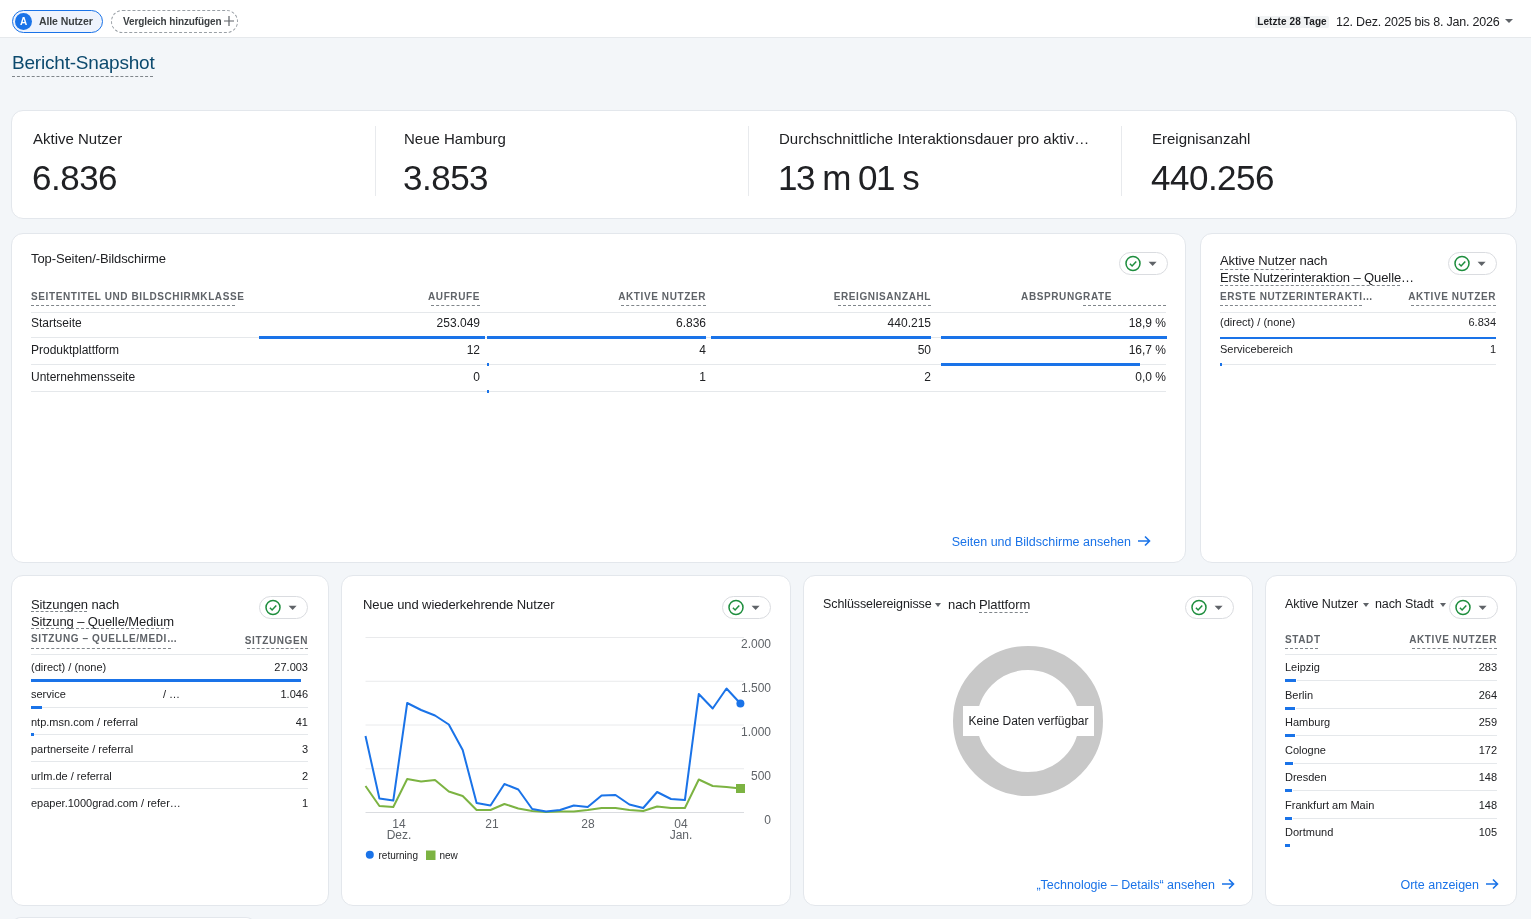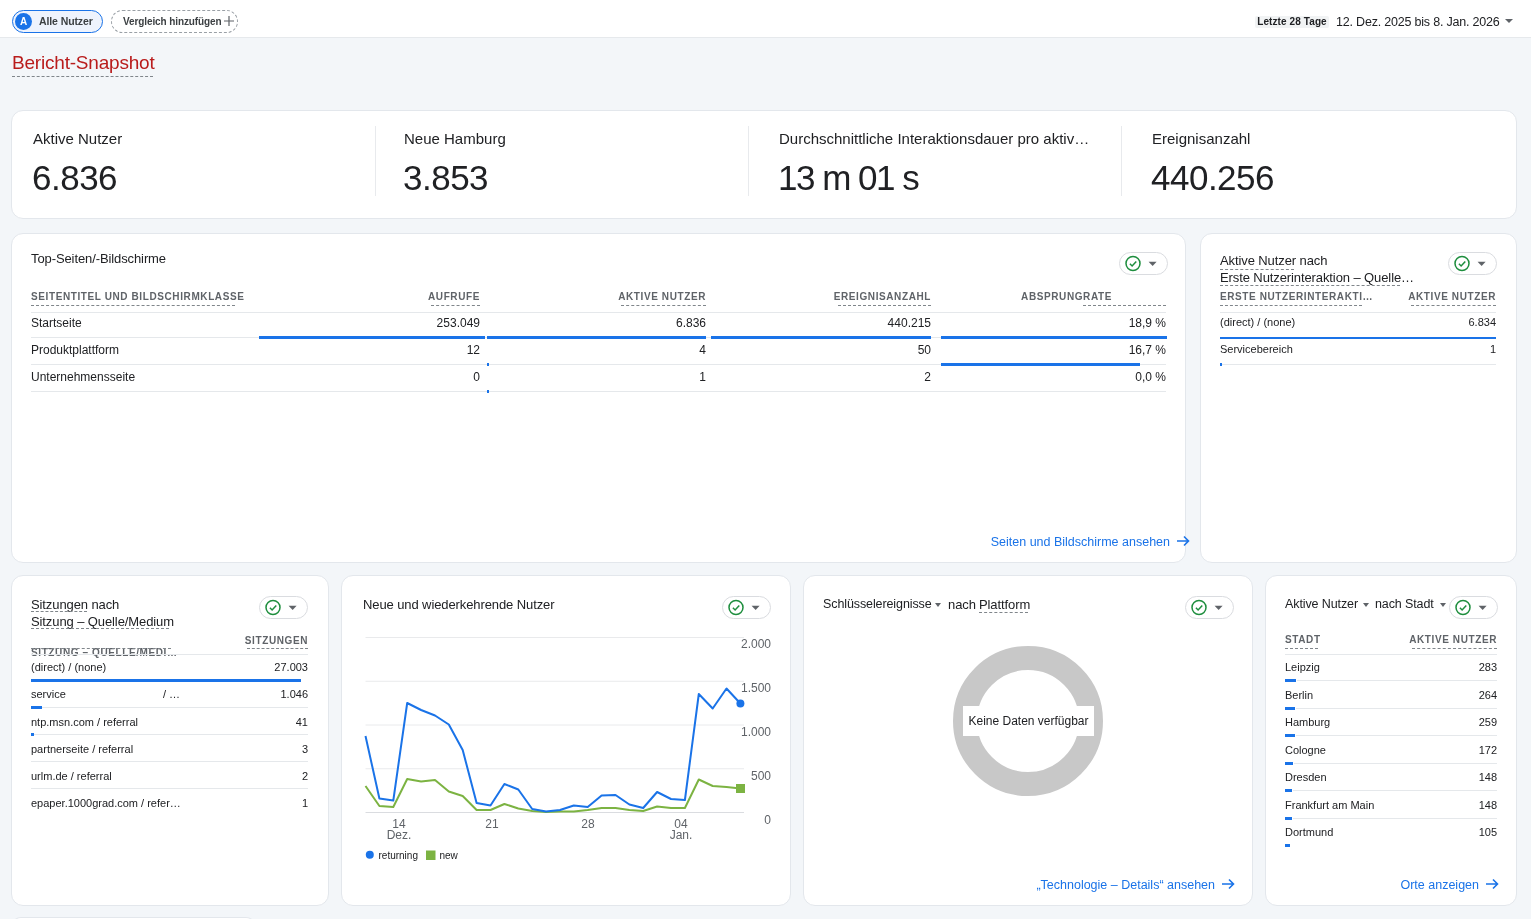--- a/index.html
+++ b/index.html
@@ -29,21 +29,21 @@
 <div class="a" style="left:111px;top:10px;width:127px;height:23px;border:1px dashed #9aa0a6;border-radius:12px"></div>
 <div class="a" style="left:123px;top:10px;height:23px;line-height:23px;font-size:10px;color:#3c4043;font-weight:700;letter-spacing:-.1px">Vergleich hinzufügen</div>
 <svg class="a" style="left:223px;top:15px" width="12" height="12" viewBox="0 0 12 12">
     <path d="M6 1v10M1 6h10" stroke="#5f6368" stroke-width="1.2"></path>
   </svg>
 
 <div class="a" style="left:1255px;top:16px;width:74px;height:12px;background:#f1f3f4;border-radius:2px;font-size:10px;font-weight:700;color:#202124;text-align:center;line-height:12px;letter-spacing:.1px">Letzte 28 Tage</div>
 <div class="a" style="left:1336px;top:15px;font-size:12.5px;color:#202124;letter-spacing:-.2px">12. Dez. 2025 bis 8. Jan. 2026</div>
 <div class="a caret" style="left:1505px;top:19px"></div>
 
-<div class="a" style="left:12px;top:52px;font-size:19px;color:#b91c1c;letter-spacing:-.2px">Bericht-Snapshot</div>
+<div class="a" style="left:12px;top:52px;font-size:19px;color:#0c4a6e;letter-spacing:-.2px">Bericht-Snapshot</div>
 <div class="dash" style="left:12px;top:76px;width:141px;border-top-width:1.5px"></div>
 
 <div class="card" style="left:11px;top:110px;width:1506px;height:109px"></div>
 <div class="a" style="left:375px;top:126px;width:1px;height:70px;background:#e8eaed"></div>
 <div class="a" style="left:748px;top:126px;width:1px;height:70px;background:#e8eaed"></div>
 <div class="a" style="left:1121px;top:126px;width:1px;height:70px;background:#e8eaed"></div>
 <div class="a" style="left:33px;top:130px;font-size:15px;color:#202124">Aktive Nutzer</div>
 <div class="a" style="left:404px;top:130px;font-size:15px;color:#202124">Neue Hamburg</div>
 <div class="a" style="left:779px;top:130px;font-size:15px;color:#202124">Durchschnittliche Interaktionsdauer pro aktiv…</div>
 <div class="a" style="left:1152px;top:130px;font-size:15px;color:#202124">Ereignisanzahl</div>
@@ -93,21 +93,21 @@
 <div class="sep" style="left:31px;top:364px;width:1135px"></div>
 <div class="bar" style="left:487px;top:363px;width:2px"></div>
 <div class="bar" style="left:941px;top:363px;width:199px"></div>
 <div class="a r" style="left:31px;top:370px">Unternehmensseite</div>
 <div class="a r num" style="left:380px;top:370px;width:100px">0</div>
 <div class="a r num" style="left:606px;top:370px;width:100px">1</div>
 <div class="a r num" style="left:831px;top:370px;width:100px">2</div>
 <div class="a r num" style="left:1066px;top:370px;width:100px">0,0&nbsp;%</div>
 <div class="sep" style="left:31px;top:391px;width:1135px"></div>
 <div class="bar" style="left:487px;top:390px;width:2px"></div>
-<div class="a link" style="right:341px;top:535px">Seiten und Bildschirme ansehen<svg width="14" height="12" viewBox="0 0 14 12" style="vertical-align:-1px;margin-left:6px">
+<div class="a link" style="right:380px;top:535px">Seiten und Bildschirme ansehen<svg width="14" height="12" viewBox="0 0 14 12" style="vertical-align:-1px;margin-left:6px">
       <path d="M1 6h11M8 1.5L12.5 6 8 10.5" fill="none" stroke="#1a73e8" stroke-width="1.6"></path>
     </svg></div>
 
 <div class="card" style="left:1200px;top:233px;width:317px;height:330px"></div>
 <div class="a ct" style="left:1220px;top:253px">Aktive Nutzer nach</div>
 <div class="dash" style="left:1220px;top:268.5px;width:74px"></div>
 <div class="a ct" style="left:1220px;top:270px">Erste Nutzerinteraktion – Quelle…</div>
 <div class="dash" style="left:1220px;top:284.5px;width:180px"></div>
 <div class="pill" style="left:1448px;top:252px">
     <svg width="47" height="21" viewBox="0 0 47 21" style="display:block">
@@ -134,21 +134,21 @@
 <div class="dash" style="left:31px;top:611px;width:56px"></div>
 <div class="a ct" style="left:31px;top:613.5px">Sitzung – Quelle/Medium</div>
 <div class="dash" style="left:31px;top:627.5px;width:138px"></div>
 <div class="pill" style="left:259px;top:596px">
     <svg width="47" height="21" viewBox="0 0 47 21" style="display:block">
       <circle cx="13" cy="10.5" r="7" fill="none" stroke="#1e8e3e" stroke-width="1.5"></circle>
       <path d="M9.9 10.8l2.2 2.2 4.2-4.6" fill="none" stroke="#1e8e3e" stroke-width="1.5"></path>
       <path d="M28.6 8.7h8l-4 4.4z" fill="#5f6368"></path>
     </svg>
   </div>
-<div class="a th" style="left:31px;top:647px">SITZUNG – QUELLE/MEDI…</div>
+<div class="a th" style="left:31px;top:633px">SITZUNG – QUELLE/MEDI…</div>
 <div class="a th num" style="left:208px;top:635px;width:100px">SITZUNGEN</div>
 <div class="dash" style="left:31px;top:648px;width:140px"></div>
 <div class="dash" style="left:247px;top:648px;width:61px"></div>
 <div class="sep" style="left:31px;top:654px;width:277px"></div>
 <div class="a r2" style="left:31px;top:661px">(direct) / (none)</div>
 <div class="a r2 num" style="left:208px;top:661px;width:100px">27.003</div>
 <div class="bar" style="left:31px;top:679px;width:270px;height:2.5px"></div>
 <div class="a r2" style="left:31px;top:688px">service</div>
 <div class="a r2" style="left:163px;top:688px">/ …</div>
 <div class="a r2 num" style="left:208px;top:688px;width:100px">1.046</div>

